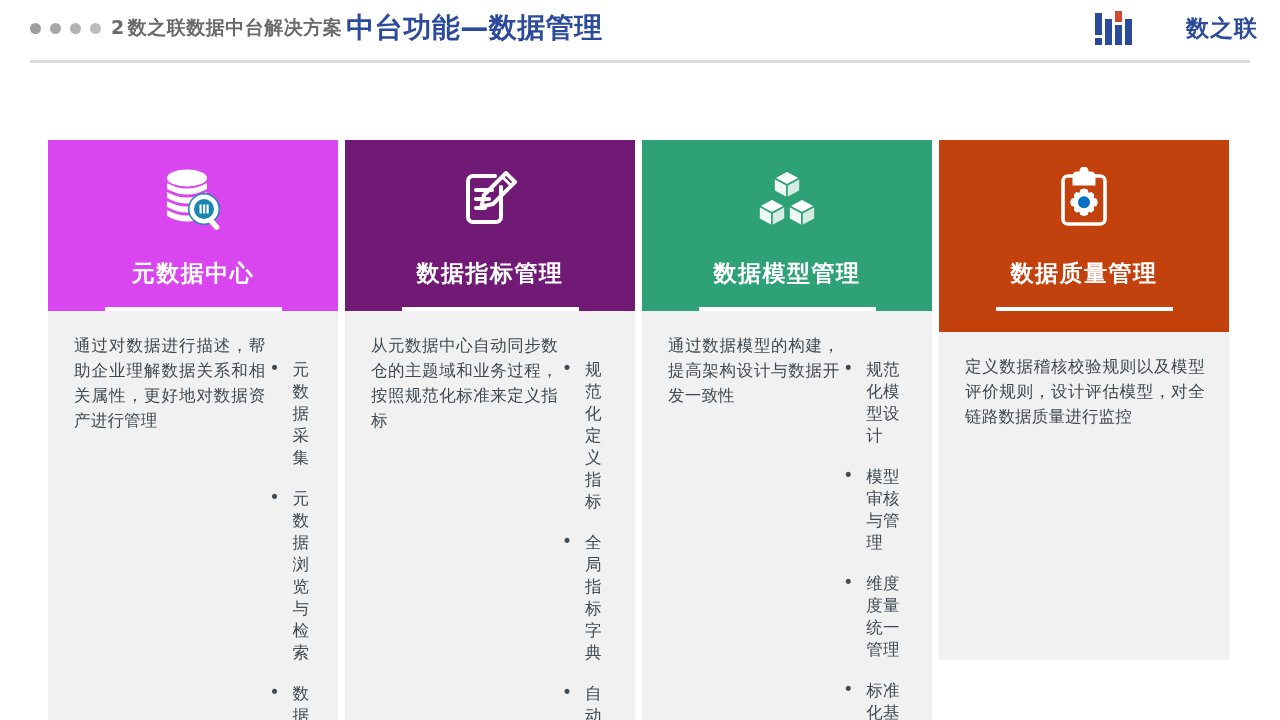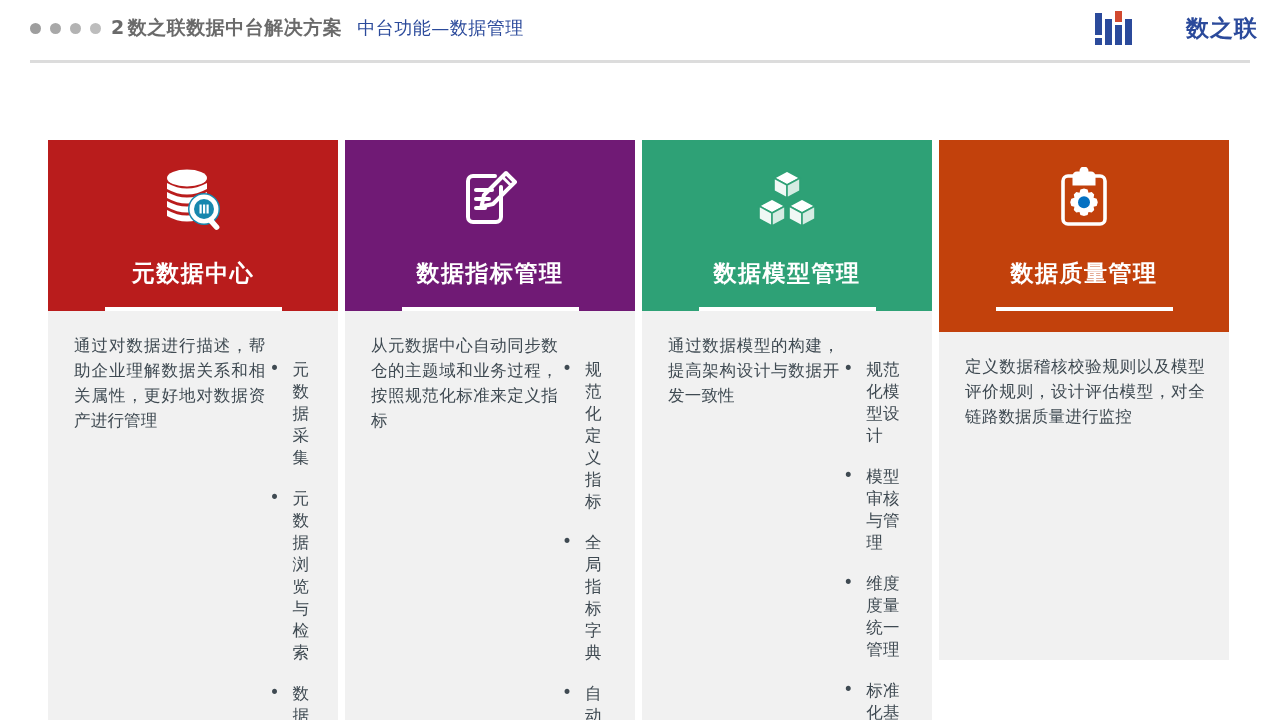--- a/index.html
+++ b/index.html
@@ -43,24 +43,24 @@
   .crumb {
     font-size: 19px;
     font-weight: bold;
     color: #6a6a6a;
     letter-spacing: 0.5px;
     white-space: nowrap;
   }
   .crumb .num { margin-right: 3px; }
 
   .slide-title {
-    font-size: 18px;
-    font-weight: normal;
+    font-size: 28px;
+    font-weight: bold;
     color: #2b4a9b;
-    margin-left: 15px;
+    margin-left: 4px;
     letter-spacing: 0.5px;
     white-space: nowrap;
   }
 
   .brand {
     margin-left: auto;
     display: flex;
     align-items: center;
     gap: 9px;
   }
@@ -215,21 +215,21 @@
       <div class="brand-name">数之联</div>
     </div>
 
   </div>
   <div class="header-rule"></div>
 </div>
 
 <div class="cards">
 
   <div class="card">
-    <div class="card-head" style="background:#b91c1c">
+    <div class="card-head" style="background:#d946ef">
       <div class="card-icon">
         <svg width="72" height="66" viewBox="0 0 72 66" fill="#ffffff">
           <ellipse cx="30" cy="11" rx="20" ry="8.5"></ellipse>
           <path d="M10 16 q20 11 40 0 v6 q-20 11 -40 0 z"></path>
           <path d="M10 25 q20 11 40 0 v6 q-20 11 -40 0 z"></path>
           <path d="M10 34 q20 11 40 0 v6 q-20 11 -40 0 z"></path>
           <path d="M10 43 q20 11 40 0 v6 q-20 11 -40 0 z"></path>
           <circle cx="47" cy="42" r="16" fill="#1787ae"></circle>
           <circle cx="47" cy="42" r="14.5" fill="#ffffff"></circle>
           <circle cx="47" cy="42" r="10" fill="#1787ae"></circle>

